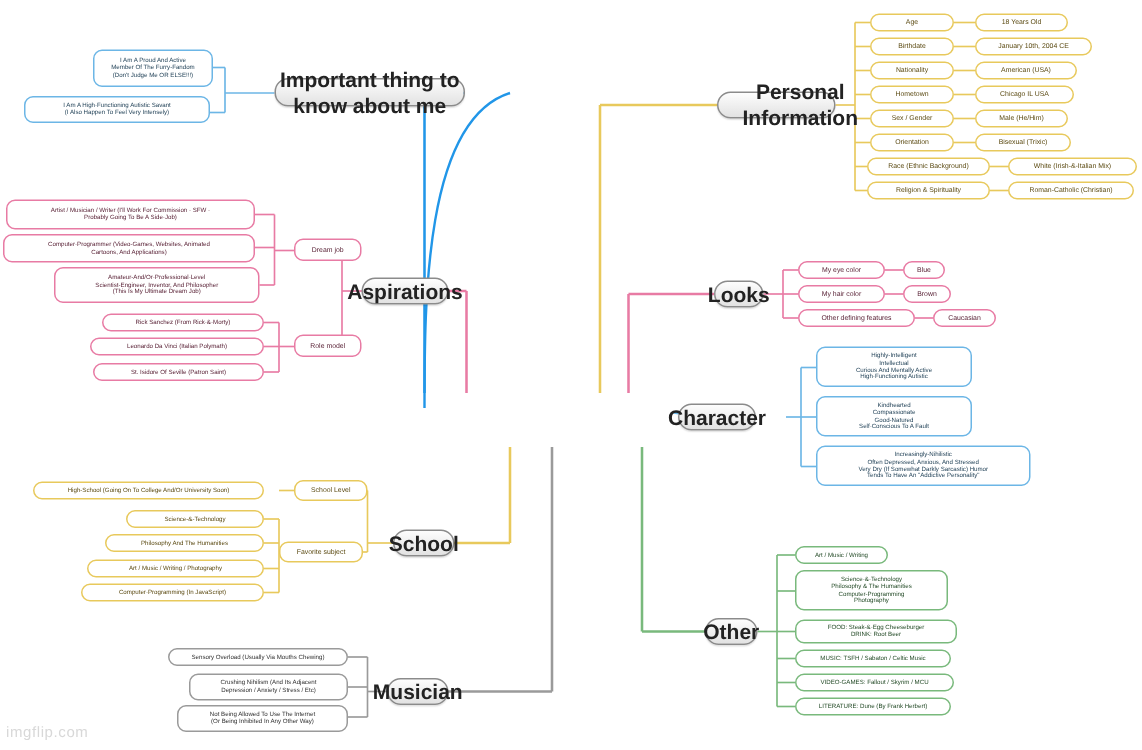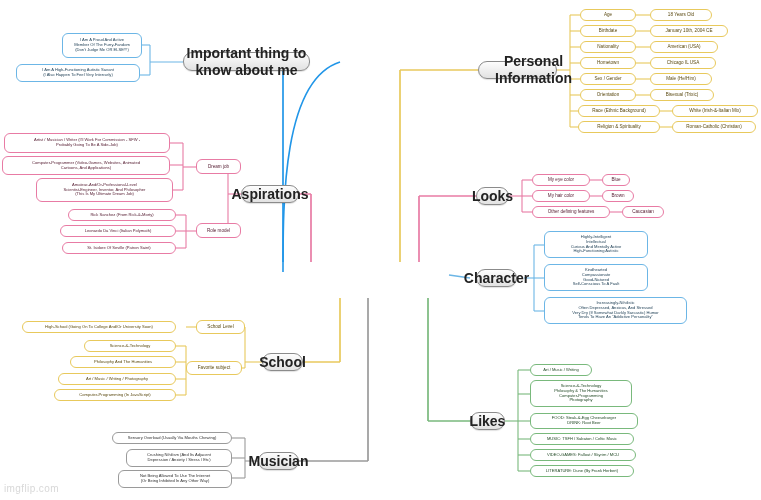--- a/index.html
+++ b/index.html
@@ -306,21 +306,21 @@
   <div class="node pink leaf" style="left:602px;top:190px;width:32px;height:12px;">
       <span class="tx">Brown</span>
     </div>
   <div class="node pink leaf" style="left:532px;top:206px;width:78px;height:12px;">
       <span class="tx">Other defining features</span>
     </div>
   <div class="node pink leaf" style="left:622px;top:206px;width:42px;height:12px;">
       <span class="tx">Caucasian</span>
     </div>
 
-  <div class="node l1" style="left:476px;top:269px;width:41px;height:18px;">
+  <div class="node l1" style="left:452px;top:269px;width:52px;height:18px;">
     <span class="tx">Character</span>
   </div>
   <div class="node blue leaf tiny" style="left:544px;top:231px;width:104px;height:27px;">
     <span class="tx">Highly-Intelligent
 Intellectual
 Curious And Mentally Active
 High-Functioning Autistic</span>
   </div>
   <div class="node blue leaf tiny" style="left:544px;top:264px;width:104px;height:27px;">
     <span class="tx">Kindhearted
@@ -329,21 +329,21 @@
 Self-Conscious To A Fault</span>
   </div>
   <div class="node blue leaf tiny" style="left:544px;top:297px;width:143px;height:27px;">
     <span class="tx">Increasingly-Nihilistic
 Often Depressed, Anxious, And Stressed
 Very Dry (If Somewhat Darkly Sarcastic) Humor
 Tends To Have An "Addictive Personality"</span>
   </div>
 
   <div class="node l1" style="left:470px;top:412px;width:35px;height:18px;">
-    <span class="tx">Likes</span>
+    <span class="tx">Other</span>
   </div>
   <div class="node green leaf tiny" style="left:530px;top:364px;width:62px;height:12px;">
     <span class="tx">Art / Music / Writing</span>
   </div>
   <div class="node green leaf tiny" style="left:530px;top:380px;width:102px;height:27px;">
     <span class="tx">Science-&amp;-Technology
 Philosophy &amp; The Humanities
 Computer-Programming
 Photography</span>
   </div>

